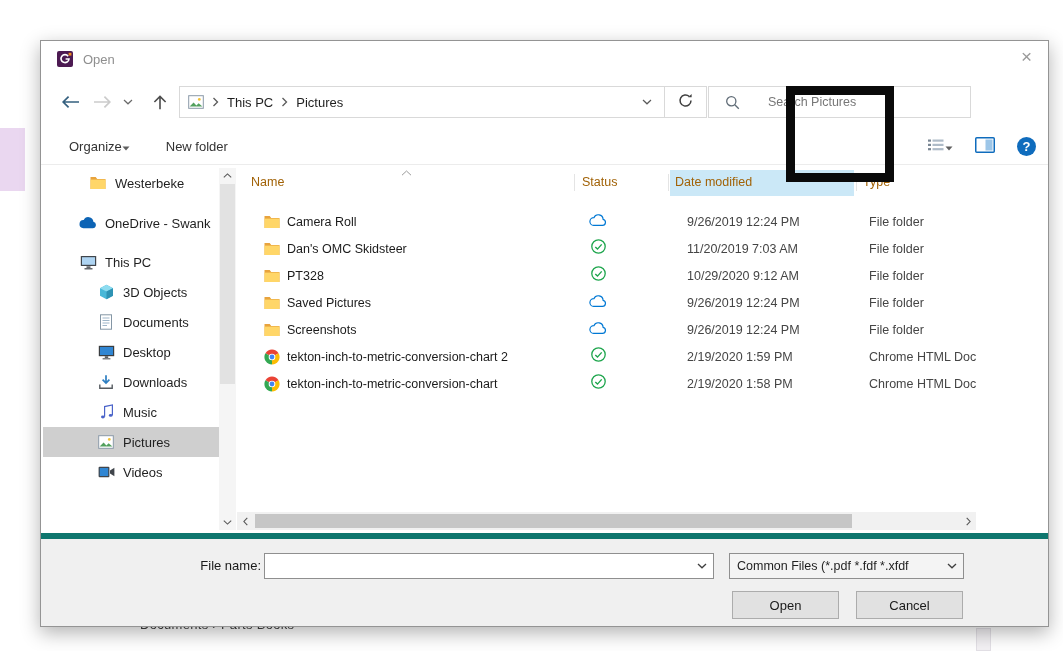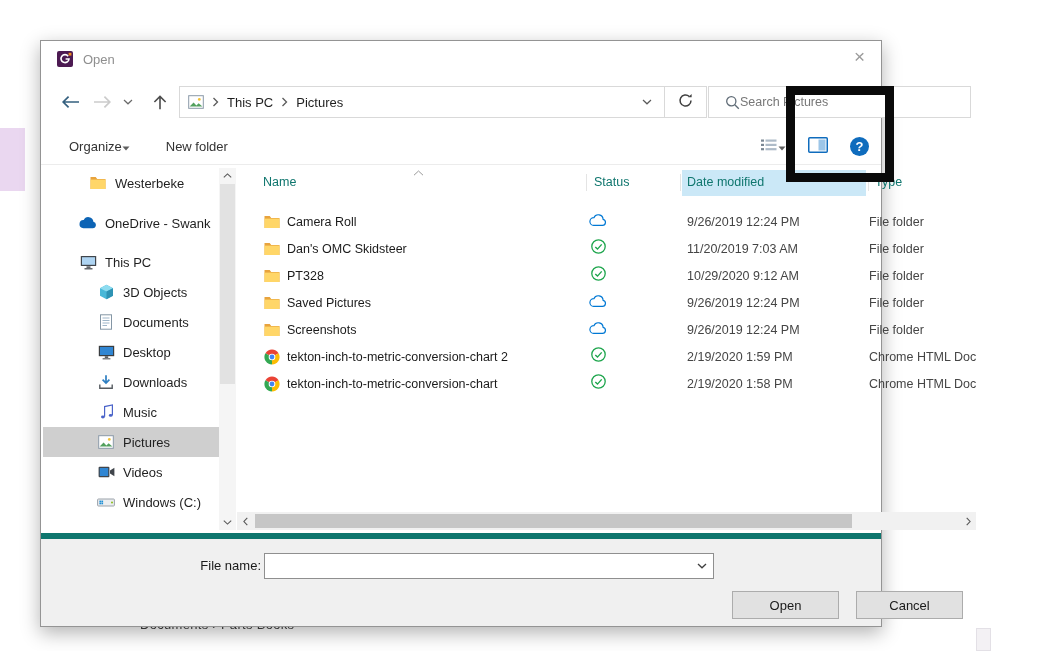--- a/index.html
+++ b/index.html
@@ -3,39 +3,39 @@
 <meta charset="utf-8">
 <style>
 *{box-sizing:border-box;margin:0;padding:0}
 html,body{width:1063px;height:651px}
 body{position:relative;background:#fff;font-family:"Liberation Sans","DejaVu Sans",sans-serif;overflow:hidden;color:#1a1a1a}
 .page{position:absolute;inset:0}
 .bg-strip{position:absolute;left:0;top:128px;width:25px;height:63px;background:#ead7f0}
 .bg-text{position:absolute;left:140px;top:617px;font-size:13px;color:#3f3f3f;z-index:1;letter-spacing:.3px}
 .bg-scrollstub{position:absolute;left:976px;top:628px;width:15px;height:23px;background:#f3f1f4;border:1px solid #e3e0e6;z-index:1}
 
-.dialog{position:absolute;left:40px;top:40px;width:842px;height:587px;background:#fff;border:1px solid #949494;box-shadow:0 6px 18px rgba(0,0,0,.3);z-index:10}
+.dialog{position:absolute;left:40px;top:40px;width:1009px;height:587px;background:#fff;border:1px solid #949494;box-shadow:0 6px 18px rgba(0,0,0,.3);z-index:10}
 .titlebar{position:absolute;top:0;left:0;right:0;height:36px}
 .app-icon{position:absolute;left:16px;top:10px;width:16px;height:16px;display:inline-flex}
 .title{position:absolute;left:42px;top:11px;font-size:13px;color:#8f8f8f}
 .close{position:absolute;right:16px;top:6px;font-size:19px;color:#9b9b9b;line-height:1}
 
 .navrow{position:absolute;top:44px;left:0;right:0;height:34px;display:flex;align-items:center;padding-left:16px}
 .nav-btn{display:inline-flex;align-items:center;justify-content:center;width:26px;height:26px;flex:none}
 .nav-btn.small{width:14px}
 .ml6{margin-left:6px}.ml12{margin-left:12px}
 .addressbar{margin-left:6px;width:486px;height:32px;border:1px solid #d9d9d9;display:flex;align-items:center;background:#fff;font-size:13px;flex:none}
 .addressbar .icon{margin-left:8px;display:inline-flex}
 .crumb-sep{margin:0 8px;display:inline-flex}
 .crumb{color:#1f1f1f;white-space:nowrap}
 .addr-dd{margin-left:auto;margin-right:12px;display:inline-flex}
 .refresh-btn{width:42px;height:32px;border:1px solid #d9d9d9;border-left:none;display:flex;align-items:center;justify-content:center;background:#fff;flex:none}
 .searchbox{margin-left:1px;width:263px;height:32px;border:1px solid #d9d9d9;background:#fff;display:flex;align-items:center;flex:none}
 .searchbox .icon{margin-left:16px;display:inline-flex}
-.search-ph{margin-left:0;font-size:12.5px;color:#777;white-space:nowrap}
+.search-ph{margin-left:28px;font-size:12.5px;color:#777;white-space:nowrap}
 
 .toolbar{position:absolute;top:88px;left:0;right:0;height:36px;display:flex;align-items:center;padding:0 12px 0 28px;border-bottom:1px solid #ececec}
 .tb-btn{display:inline-flex;align-items:center;font-size:13px;color:#333;white-space:nowrap}
 .tb-btn.newfolder{margin-left:36px}
 .tb-right{margin-left:auto;display:flex;align-items:center;gap:22px}
 .help-btn{width:19px;height:19px;border-radius:50%;background:#0f6cbd;color:#fff;font-size:13px;font-weight:700;display:flex;align-items:center;justify-content:center}
 
 .sidebar{position:absolute;left:2px;top:127px;width:176px;font-size:13px}
 .side-item{height:30px;display:flex;align-items:center;gap:8px;white-space:nowrap;color:#1f1f1f}
 .side-item .icon{display:inline-flex;width:18px;justify-content:center;flex:none}
@@ -43,21 +43,21 @@
 .side-item:nth-child(2){margin-top:10px}
 .side-item:nth-child(3){margin-top:9px}
 .ind-pinned{padding-left:46px}
 .ind-root{padding-left:36px}
 .ind-child{padding-left:54px}
 .side-scroll{position:absolute;left:178px;top:127px;width:17px;height:362px;background:#f5f5f5}
 .sarrow{position:absolute;left:0;width:17px;height:15px;display:flex;align-items:center;justify-content:center}
 .sarrow.up{top:0}.sarrow.down{bottom:0}
 .sthumb{position:absolute;left:1px;top:16px;width:15px;height:200px;background:#e2e2e2}
 
-.list-header{position:absolute;left:196px;top:128px;width:739px;height:27px;font-size:12.5px;color:#0f766e}
+.list-header{position:absolute;left:184px;top:128px;width:739px;height:27px;font-size:12.5px;color:#a16207}
 .hl-date{position:absolute;left:445px;top:1px;width:184px;height:26px;background:#cbe8f7}
 .sep{position:absolute;top:5px;width:1px;height:17px;background:#e4e4e4}
 .s1{left:349px}.s2{left:443px}.s3{left:631px}
 .hcell{position:absolute;top:6px;white-space:nowrap}
 .h-name{left:26px}.h-status{left:357px}.h-date{left:450px}.h-type{left:638px}
 .sort-asc{position:absolute;left:176px;top:-4px}
 
 .file-rows{position:absolute;left:196px;top:167px;width:739px;overflow:hidden}
 .file-row{position:relative;height:27px}
 .col-name{position:absolute;left:26px;top:0;height:27px;display:flex;align-items:center;gap:7px;white-space:nowrap;font-size:12.5px;color:#1b1b1b}
@@ -297,33 +297,20 @@
         </div>
         <div class="side-item ind-child">
           <span class="icon">
             <svg width="17" height="12" viewBox="0 0 17 12">
               <rect x="0.6" y="0.8" width="10.8" height="10.4" rx="1" fill="#40454b"></rect>
               <rect x="1.8" y="2" width="8.4" height="8" fill="#3086d3"></rect>
               <path d="M12 4.4l4.4-2.6v8.4L12 7.6z" fill="#40454b"></path>
             </svg>
           </span>
           <span class="side-label">Videos</span>
-        </div>
-        <div class="side-item ind-child">
-          <span class="icon">
-            <svg width="18" height="13" viewBox="0 0 18 13">
-              <rect x="0.6" y="3" width="16.8" height="7" rx="0.8" fill="#eceef0" stroke="#9aa2aa"></rect>
-              <circle cx="15" cy="6.5" r="0.9" fill="#7fba00"></circle>
-              <rect x="2.4" y="4.6" width="1.7" height="1.7" fill="#1e8fd5"></rect>
-              <rect x="4.4" y="4.6" width="1.7" height="1.7" fill="#1e8fd5"></rect>
-              <rect x="2.4" y="6.6" width="1.7" height="1.7" fill="#1e8fd5"></rect>
-              <rect x="4.4" y="6.6" width="1.7" height="1.7" fill="#1e8fd5"></rect>
-            </svg>
-          </span>
-          <span class="side-label">Windows (C:)</span>
         </div>
       </div>
 
     <div class="side-scroll">
       <span class="sarrow up">
           <svg width="9" height="5" viewBox="0 0 9 5">
             <path d="M0.8 4.4L4.5 0.9l3.7 3.5" stroke="#5a5a5a" stroke-width="1.1" fill="none"></path>
           </svg>
         </span>
       <span class="sthumb"></span>
@@ -506,20 +493,28 @@
     <div class="footer">
       <label class="fname-label">File name:</label>
       <div class="fname-combo">
         <input class="fname-input" type="text" value="" style="">
         <span class="combo-dd">
             <svg width="10" height="6" viewBox="0 0 10 6">
               <path d="M1 1l4 3.8L9 1" stroke="#3f3f3f" stroke-width="1.3" fill="none"></path>
             </svg>
           </span>
       </div>
+      <div class="ftype-select">
+        <span class="ftype-text">Common Files (*.pdf *.fdf *.xfdf</span>
+        <span class="combo-dd">
+            <svg width="10" height="6" viewBox="0 0 10 6">
+              <path d="M1 1l4 3.8L9 1" stroke="#3f3f3f" stroke-width="1.3" fill="none"></path>
+            </svg>
+          </span>
+      </div>
       <button class="btn open">Open</button>
       <button class="btn cancel">Cancel</button>
     </div>
 
   </div>
 
   <div class="annotation"></div>
 </div>
 
 </body></html>

